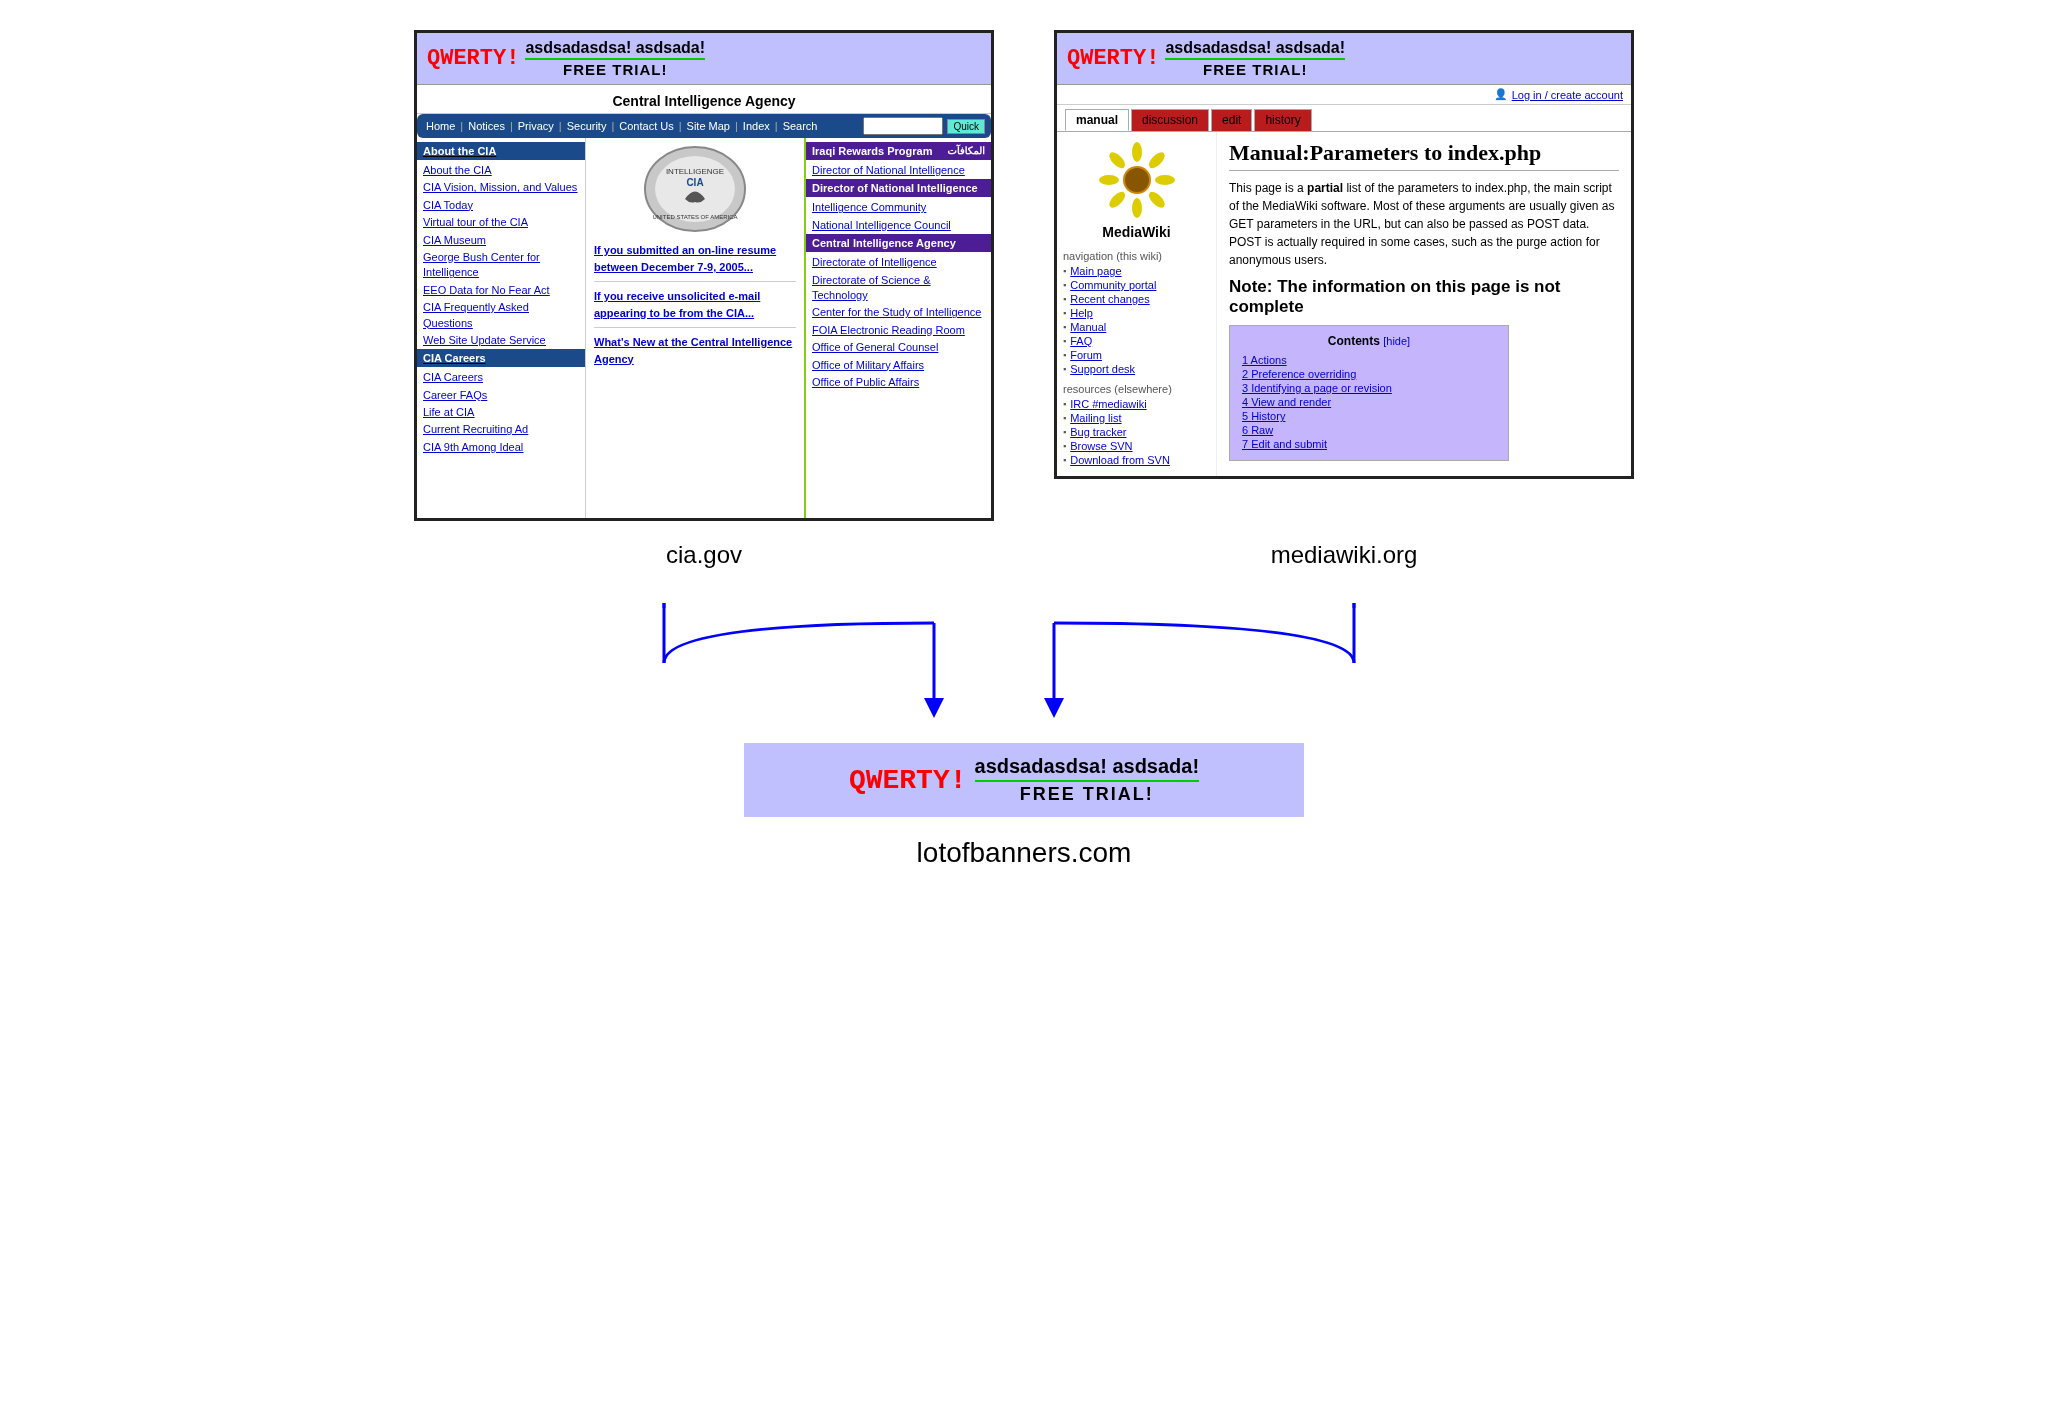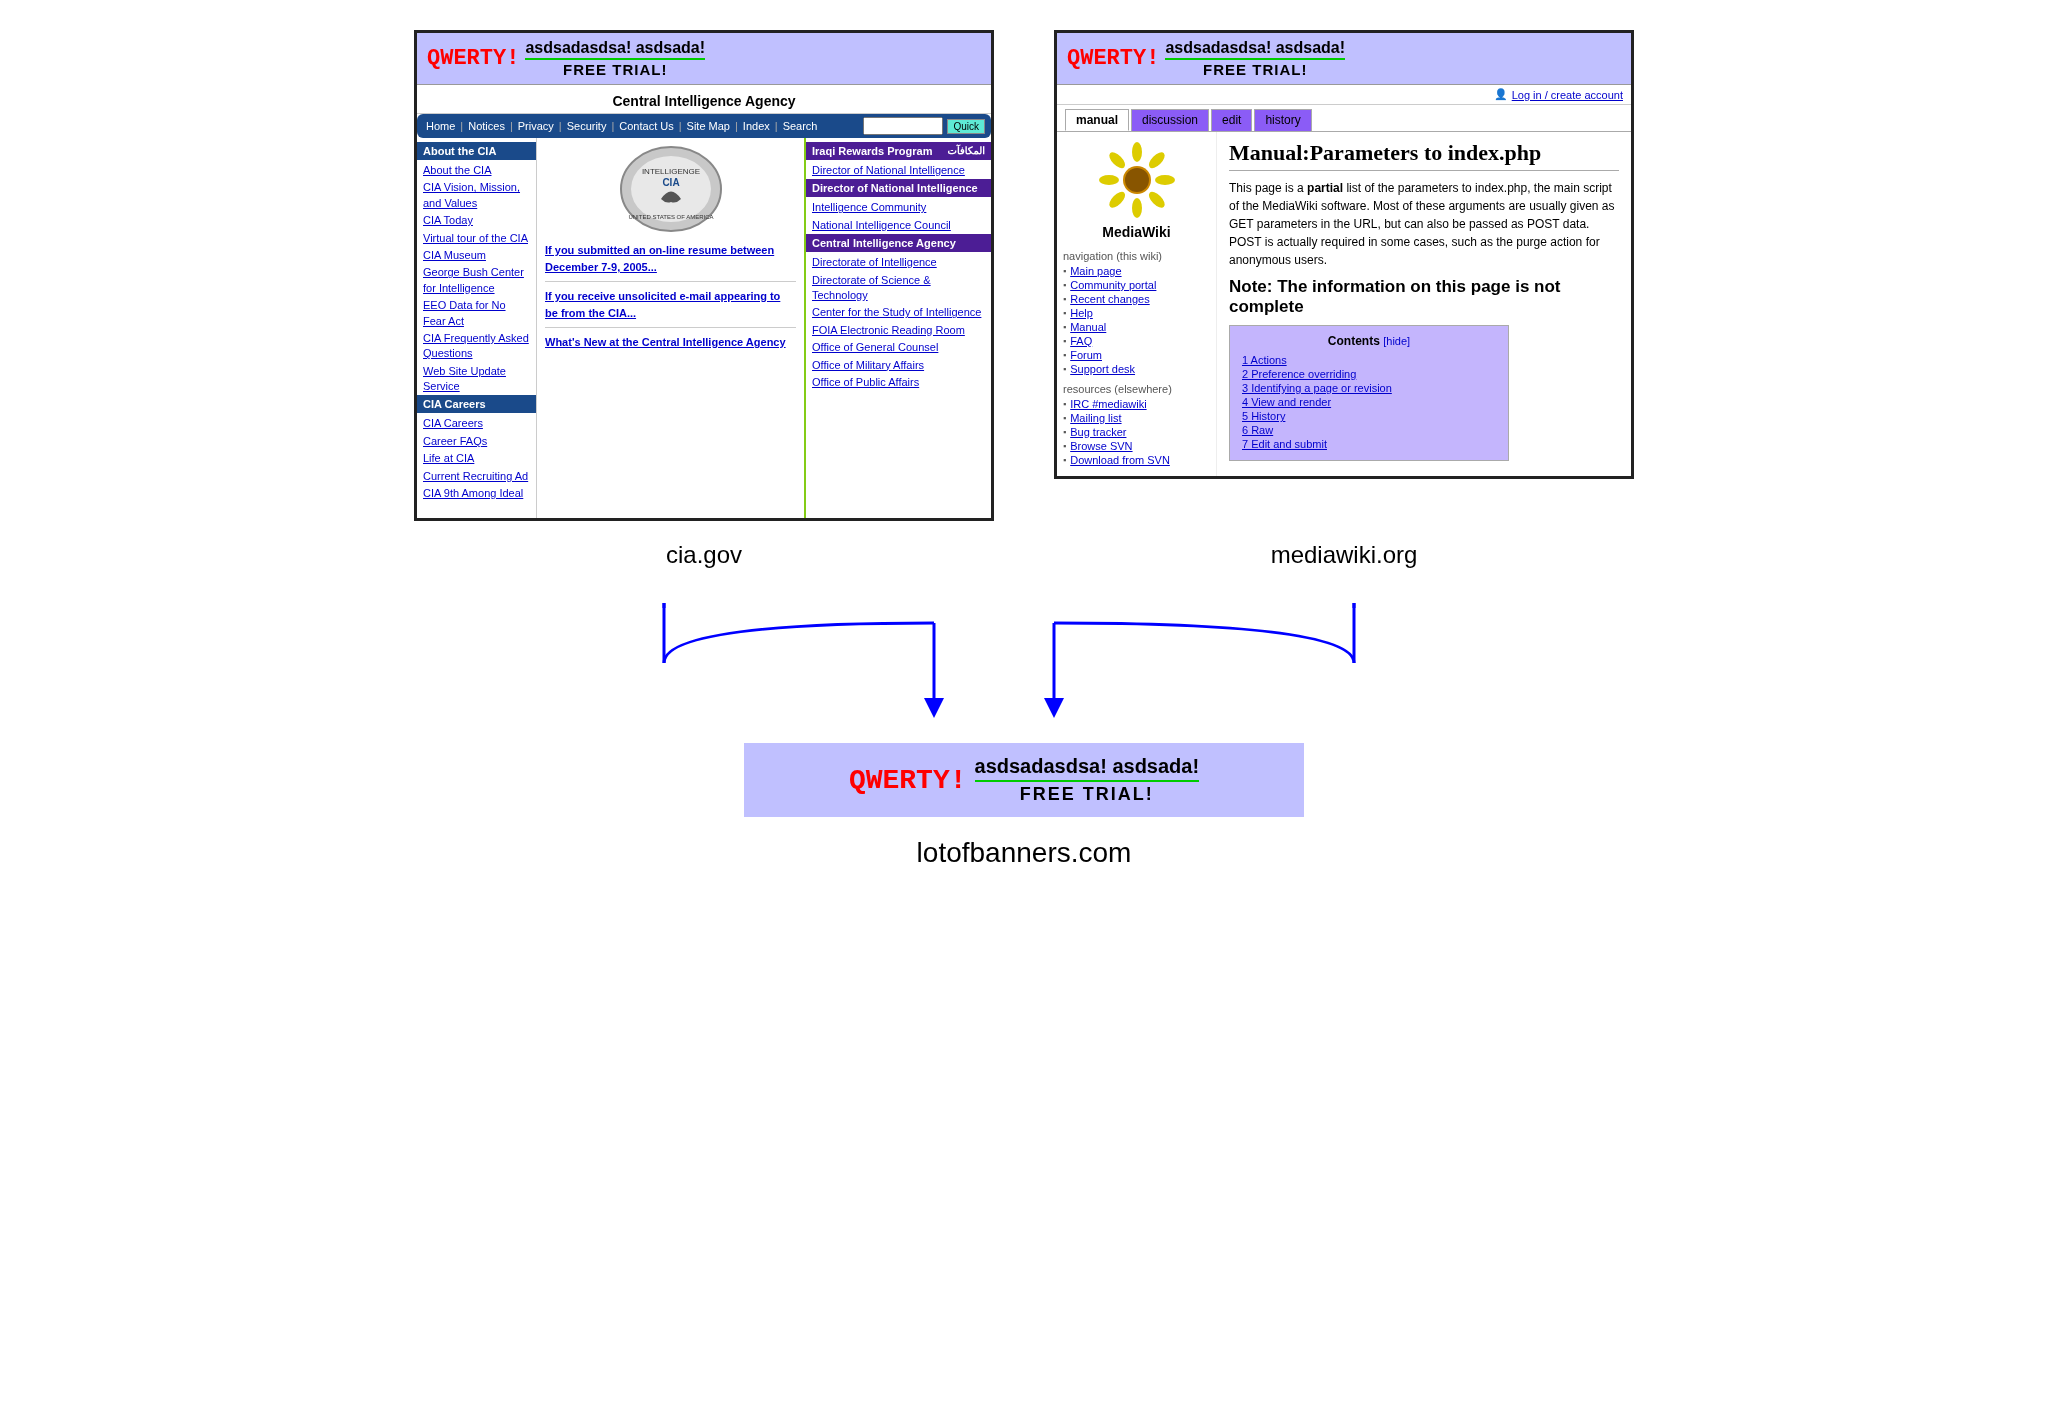--- a/index.html
+++ b/index.html
@@ -137,24 +137,25 @@
     }
 
     .cia-content {
       display: flex;
       flex-direction: row;
       min-height: 380px;
     }
 
     
     .cia-sidebar {
-      width: 120px;
+      width: 169px;
       padding: 4px 0;
       border-right: 1px solid #ccc;
       font-size: 11px;
+      text-decoration: underline;
     }
 
     .cia-sidebar-section {
       background: #1a4a8a;
       color: #ffffff;
       font-weight: bold;
       padding: 3px 6px;
       font-size: 11px;
       margin-bottom: 2px;
     }
@@ -241,21 +242,21 @@
       padding: 4px 8px 0 8px;
       border-bottom: 1px solid #aaa;
       background: #fff;
     }
 
     .mw-tab {
       padding: 3px 10px;
       font-size: 12px;
       border: 1px solid #aaa;
       border-bottom: none;
-      background: #8b5cf6;
+      background: #b91c1c;
       cursor: pointer;
       text-decoration: none;
       color: #000;
     }
 
     .mw-tab.active {
       background: #fff;
       border-bottom: 1px solid #fff;
       font-weight: bold;
     }

